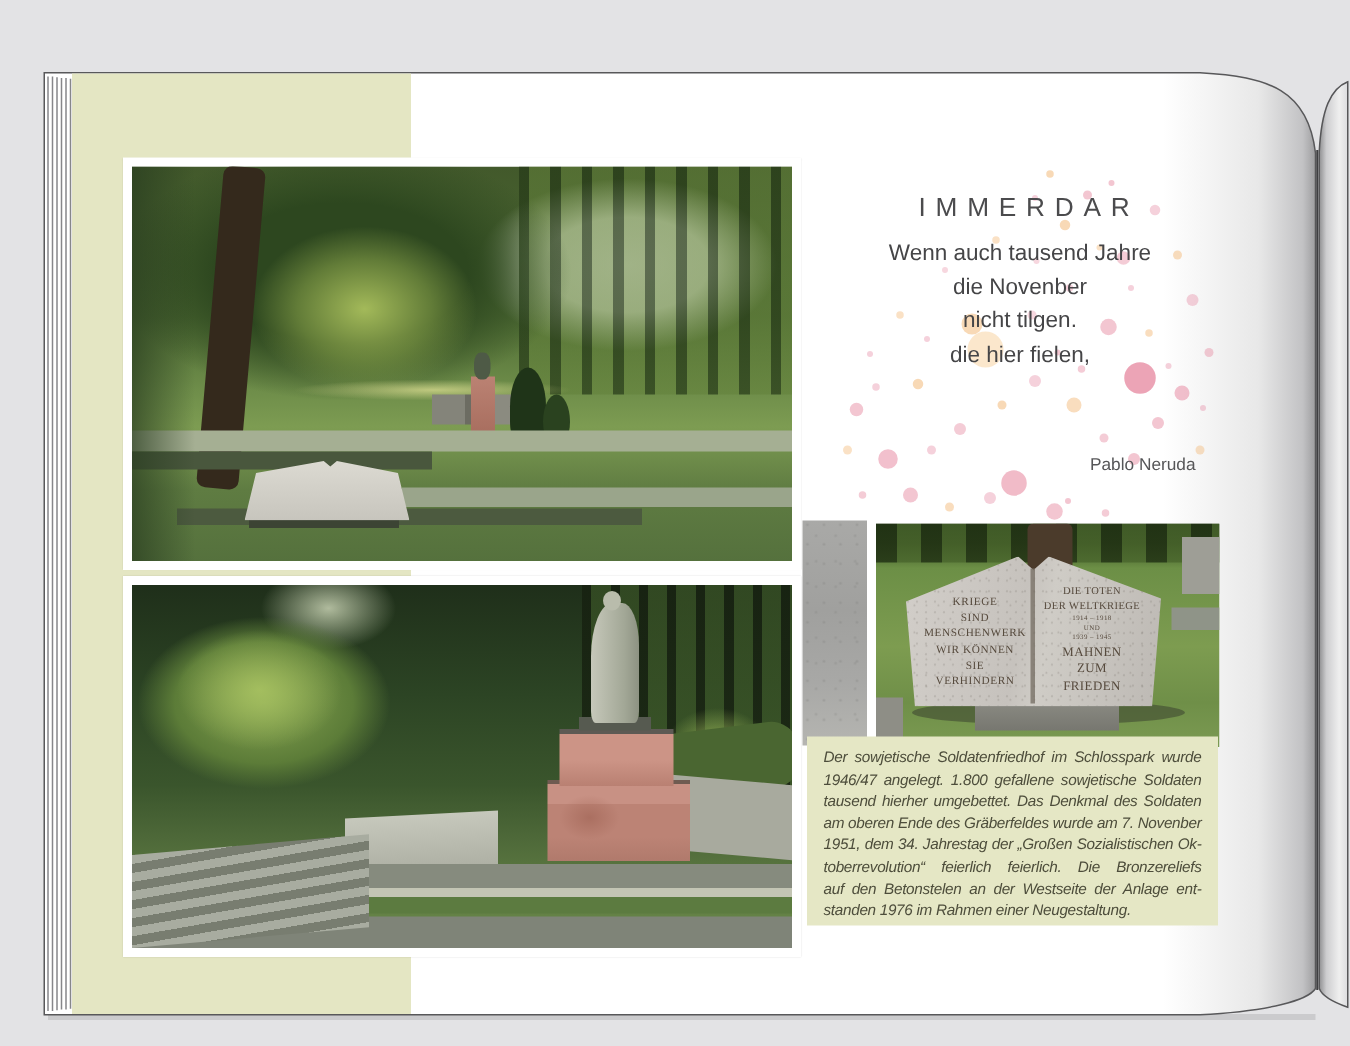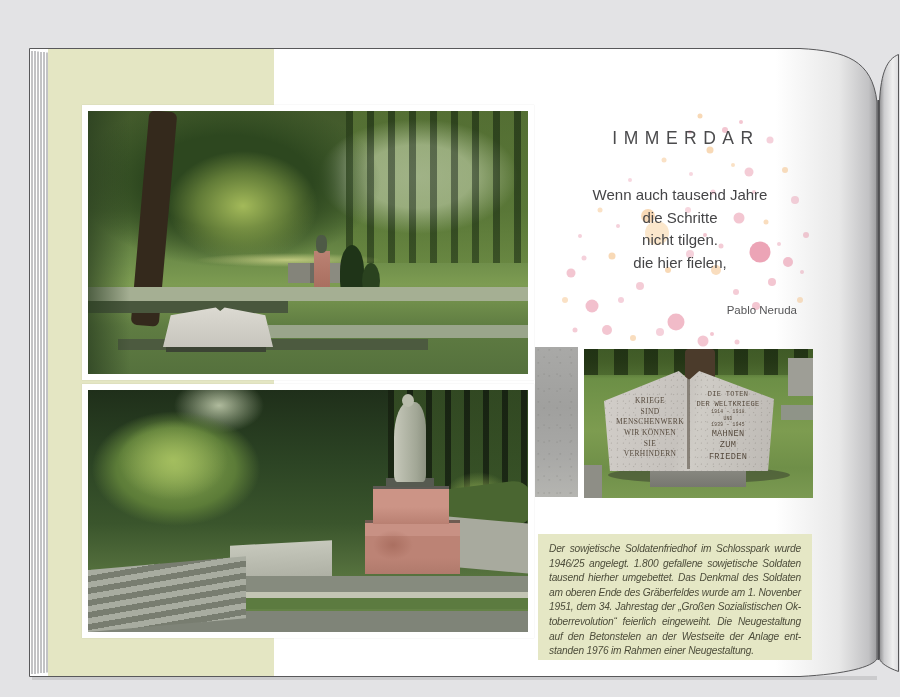--- a/index.html
+++ b/index.html
@@ -99,33 +99,33 @@
        radial-gradient(1.5px 1.5px at 70% 62%,rgba(92,86,78,.24),transparent 70%),
        linear-gradient(100deg,#d2cec9 0%,#c6c2bd 45%,#cfccc6 55%,#bdb9b4 100%);
      background-size:6px 7px,8px 9px,100% 100%;
      clip-path:polygon(0 30%,44% 0,50% 9%,56% 0,100% 28%,96.5% 100%,3.5% 100%);}
   .s-spine{left:103px;top:30px;width:3px;height:90px;background:rgba(120,112,102,.8);}
   .s-text{font-family:"Liberation Serif",serif;color:#564a3d;text-align:center;z-index:3;
      text-transform:uppercase;line-height:1;}
   .s-left{left:30px;top:48px;width:72px;}
   .s-left .line{font-size:7.5px;letter-spacing:.4px;margin-bottom:3.2px;}
   .s-right{left:108px;top:42px;width:72px;}
-  .s-right .line{font-size:7px;letter-spacing:.3px;margin-bottom:2.5px;font-family:Liberation Mono, monospace;}
+  .s-right .line{font-size:7px;letter-spacing:.3px;margin-bottom:2.5px;}
   .s-right .line:nth-child(3),.s-right .line:nth-child(4),.s-right .line:nth-child(5){font-size:4.6px;margin-bottom:2px;}
   .s-right .line:nth-child(6),.s-right .line:nth-child(7),.s-right .line:nth-child(8){font-size:8.6px;margin-bottom:3px;}
   
   .title{left:555px;top:128px;width:250px;text-align:center;z-index:5;
      font-size:17.5px;letter-spacing:6.5px;padding-left:6px;color:#4b4b4d;}
-  .poem{left:548px;top:184px;width:264px;text-align:center;z-index:5;
+  .poem{left:548px;top:158px;width:264px;text-align:center;z-index:5;
      font-size:15px;line-height:22.6px;color:#454547;}
   .attrib{left:548px;top:304px;width:249px;text-align:right;z-index:5;
      font-size:11.5px;color:#565658;}
   .splatter{left:555px;top:108px;width:258px;height:245px;z-index:4;}
   
-  .caption{left:538px;top:534px;width:274px;height:126px;background:#e5e7c5;z-index:2;
+  .caption{left:538px;top:491px;width:274px;height:126px;background:#e5e7c5;z-index:2;
      box-sizing:border-box;padding:8px 11px 0 11px;overflow:hidden;}
   .caption .line{font-style:italic;font-size:10.2px;letter-spacing:-0.2px;line-height:14.6px;
      color:#4d4d3b;white-space:nowrap;text-align:justify;text-align-last:justify;}
   .caption .line:last-child{text-align-last:left;}
 </style>
 </head>
 <body>
 
 <div class="stage">
 
@@ -289,30 +289,30 @@
       <circle cx="247" cy="164" r="2" fill="#e78da4" opacity=".4"></circle>
       <circle cx="29" cy="150" r="2.5" fill="#e78da4" opacity=".4"></circle>
       <circle cx="157" cy="226" r="2" fill="#e78da4" opacity=".5"></circle>
       <circle cx="182" cy="234" r="2.5" fill="#e78da4" opacity=".45"></circle>
     </g>
   </svg>
 
   <div class="abs title">IMMERDAR</div>
   <div class="abs poem">
       <div class="line">Wenn auch tausend Jahre</div>
-      <div class="line">die Schritte</div>
+      <div class="line">die Novenber</div>
       <div class="line">nicht tilgen.</div>
       <div class="line">die hier fielen,</div>
     </div>
   <div class="abs attrib">Pablo Neruda</div>
 
   <div class="abs caption">
       <div class="line">Der sowjetische Soldatenfriedhof im Schlosspark wurde</div>
-      <div class="line">1946/25 angelegt. 1.800 gefallene sowjetische Soldaten</div>
+      <div class="line">1946/47 angelegt. 1.800 gefallene sowjetische Soldaten</div>
       <div class="line">tausend hierher umgebettet. Das Denkmal des Soldaten</div>
-      <div class="line">am oberen Ende des Gräberfeldes wurde am 1. Novenber</div>
+      <div class="line">am oberen Ende des Gräberfeldes wurde am 7. Novenber</div>
       <div class="line">1951, dem 34. Jahrestag der „Großen Sozialistischen Ok-</div>
-      <div class="line">toberrevolution“ feierlich eingeweiht. Die Neugestaltung</div>
+      <div class="line">toberrevolution“ feierlich feierlich. Die Bronzereliefs</div>
       <div class="line">auf den Betonstelen an der Westseite der Anlage ent-</div>
       <div class="line">standen 1976 im Rahmen einer Neugestaltung.</div>
     </div>
 
 </div>
 
 </body></html>

